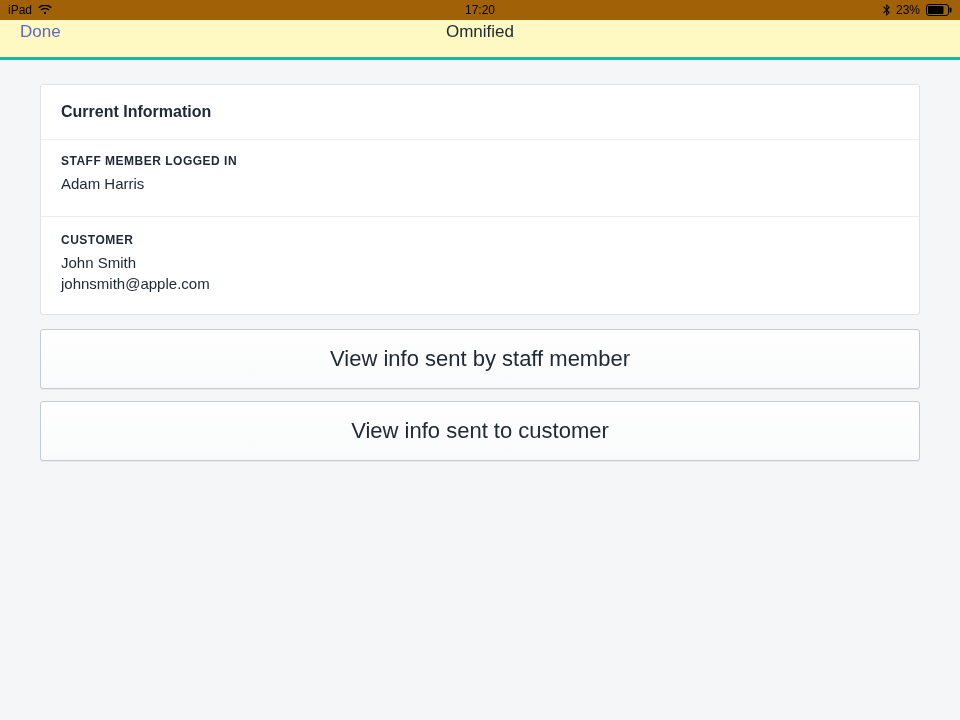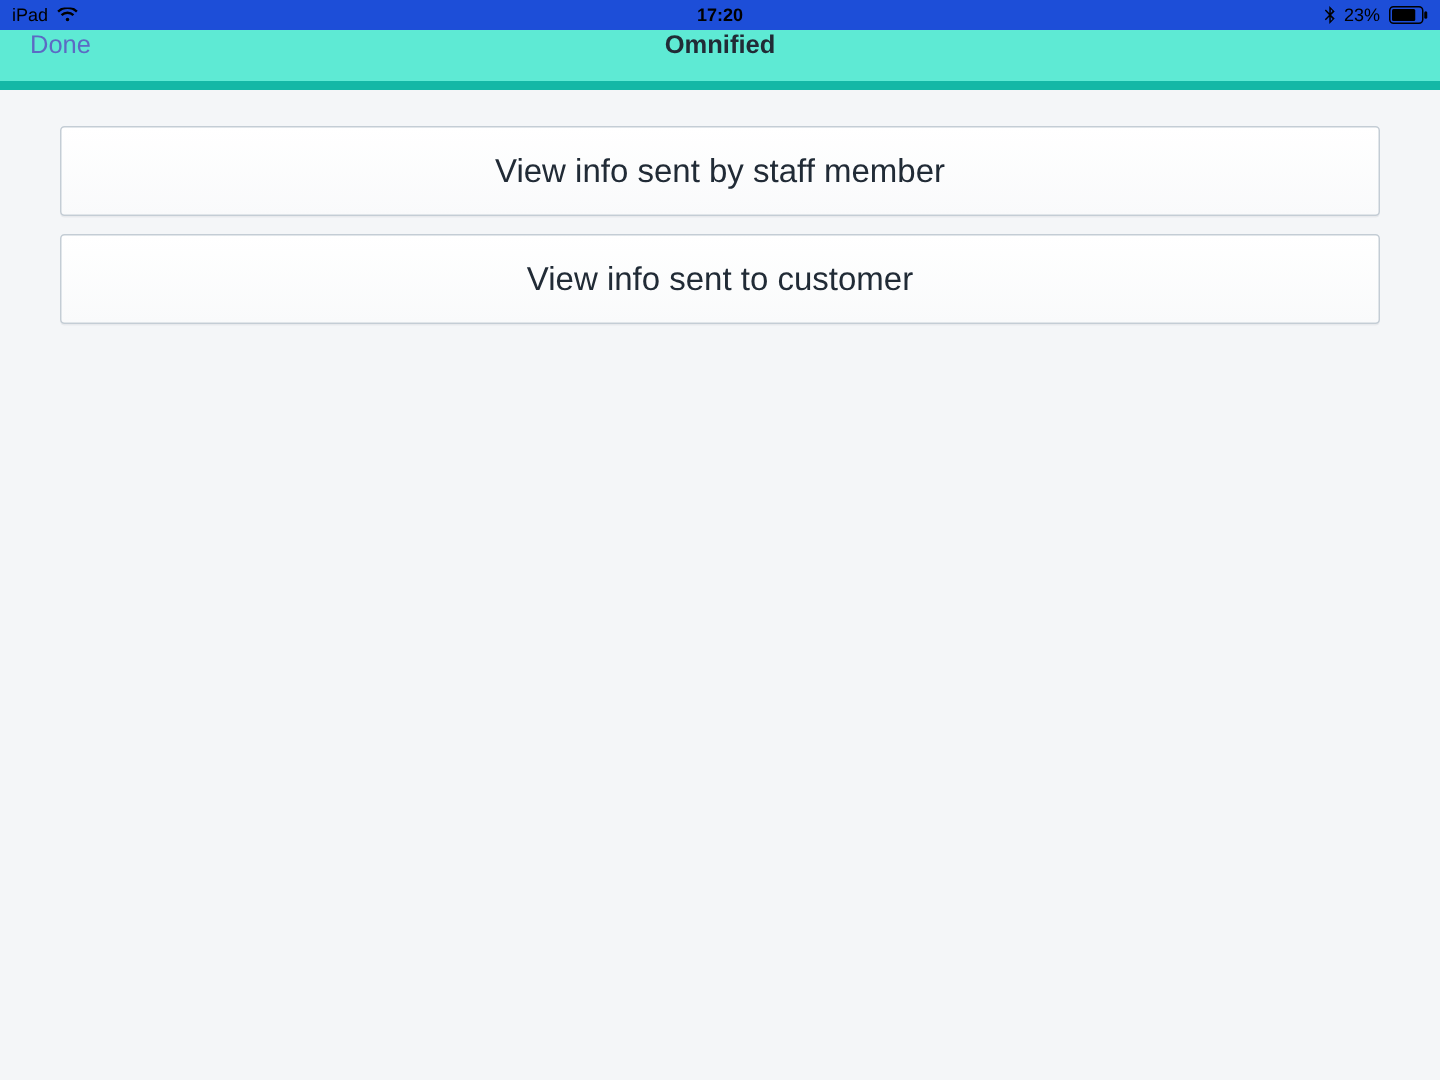--- a/index.html
+++ b/index.html
@@ -7,56 +7,56 @@
   body {
     font-family: -apple-system, "Helvetica Neue", Helvetica, Arial, sans-serif;
     background: #f4f6f8;
     color: #212b36;
     -webkit-font-smoothing: antialiased;
   }
 
   
   .status-bar {
     height: 20px;
-    background: #1d4ed8;
+    background: #a16207;
     display: flex;
     align-items: center;
     justify-content: space-between;
     padding: 0 8px;
     font-size: 12px;
     font-weight: 400;
     color: #000;
   }
   .status-left, .status-right { display: flex; align-items: center; gap: 6px; }
-  .status-center { position: absolute; left: 50%; transform: translateX(-50%); font-weight: 700; }
+  .status-center { position: absolute; left: 50%; transform: translateX(-50%); font-weight: 400; }
   .wifi-icon svg, .bt-icon svg, .battery-icon svg { display: block; }
 
   
   .nav-bar {
     height: 40px;
-    background: #5eead4;
+    background: #fef9c3;
     display: flex;
     align-items: center;
     justify-content: space-between;
     padding: 0 20px 14px 20px;
-    border-bottom: 6px solid #14b8a6;
+    border-bottom: 3px solid #14b8a6;
     position: relative;
   }
   .nav-done {
     color: #5c6ac4;
     font-size: 17px;
     font-weight: 400;
     cursor: pointer;
   }
   .nav-title {
     position: absolute;
     left: 50%;
     transform: translateX(-50%);
     font-size: 17px;
-    font-weight: 700;
+    font-weight: 400;
     color: #212b36;
   }
 
   
   .content {
     padding: 24px 40px 40px 40px;
   }
   .page-title {
     font-size: 26px;
     font-weight: 600;
@@ -145,16 +145,30 @@
 </div>
 
 <div class="nav-bar">
   <span class="nav-done">Done</span>
   <span class="nav-title">Omnified</span>
   <span style="width:40px"></span>
 </div>
 
 <div class="content">
 
+  <div class="card">
+    <div class="card-row">
+      <div class="card-heading">Current Information</div>
+    </div>
+    <div class="card-row" style="padding-top:14px; padding-bottom:22px;">
+      <div class="subhead">STAFF MEMBER LOGGED IN</div>
+      <div class="value">Adam Harris</div>
+    </div>
+    <div class="card-row" style="padding-top:16px; padding-bottom:20px;">
+      <div class="subhead">CUSTOMER</div>
+      <div class="value">John Smith</div>
+      <div class="value">johnsmith@apple.com</div>
+    </div>
+  </div>
 
   <button class="big-button">View info sent by staff member</button>
   <button class="big-button">View info sent to customer</button>
 </div>
 
 </body></html>

